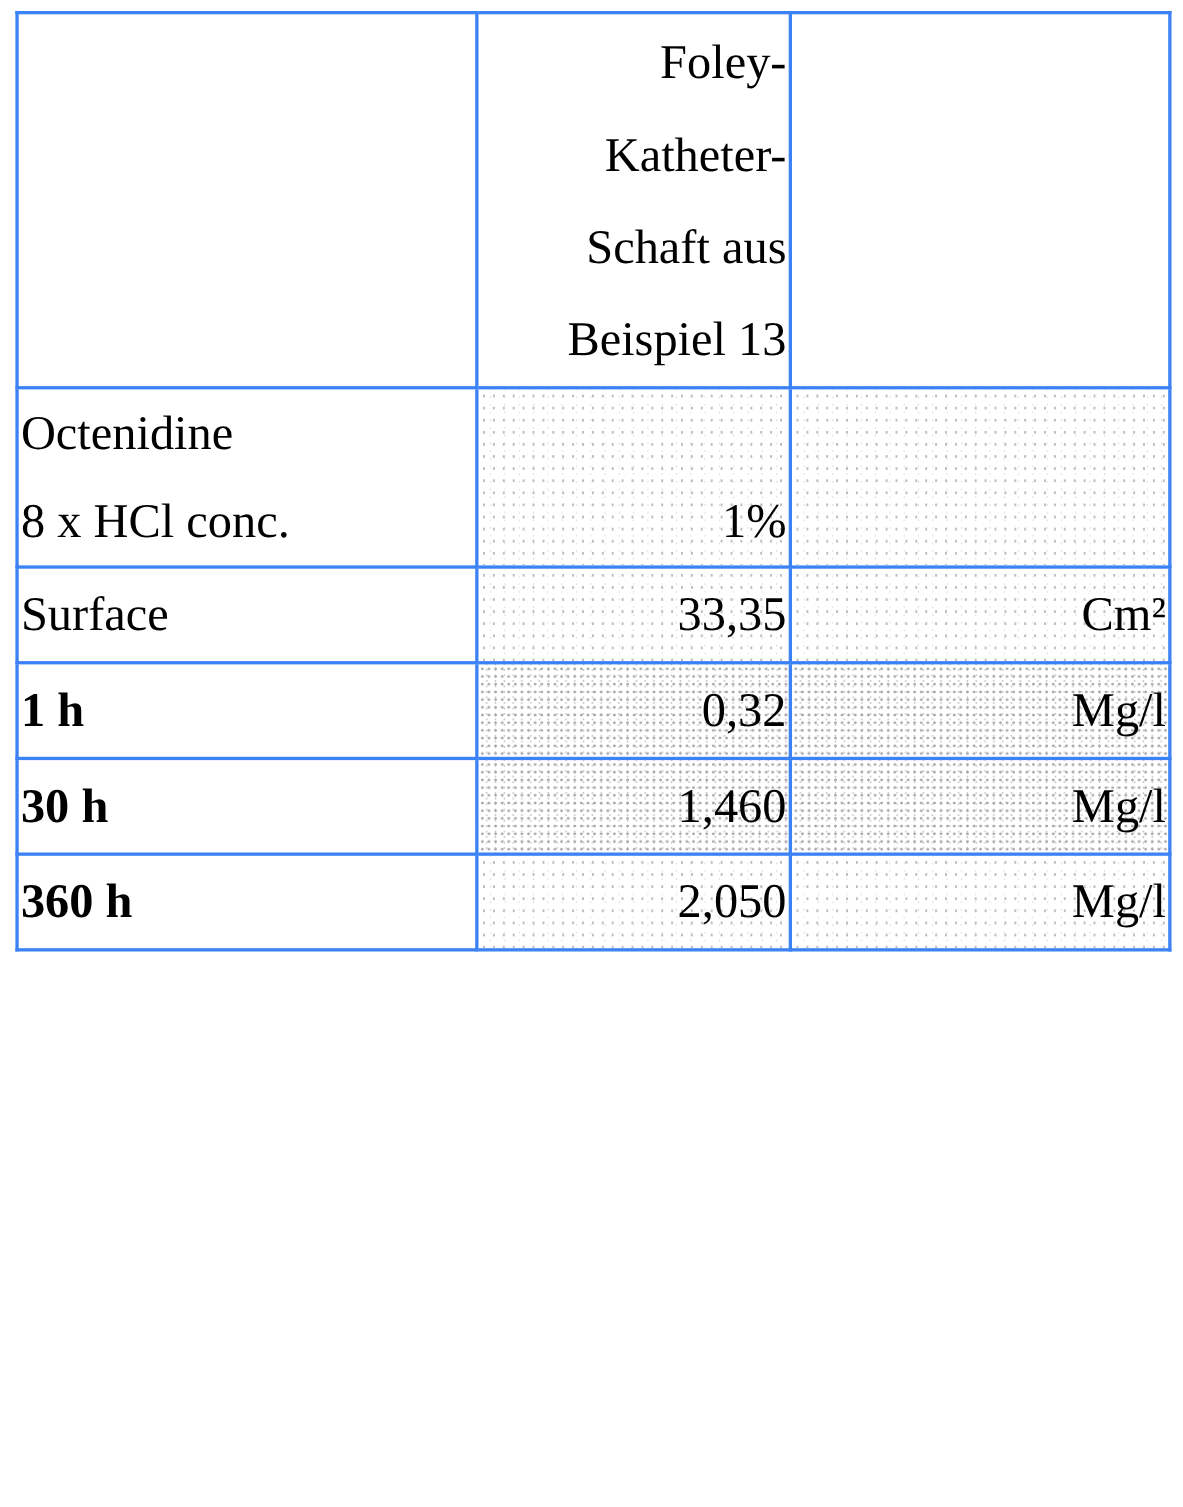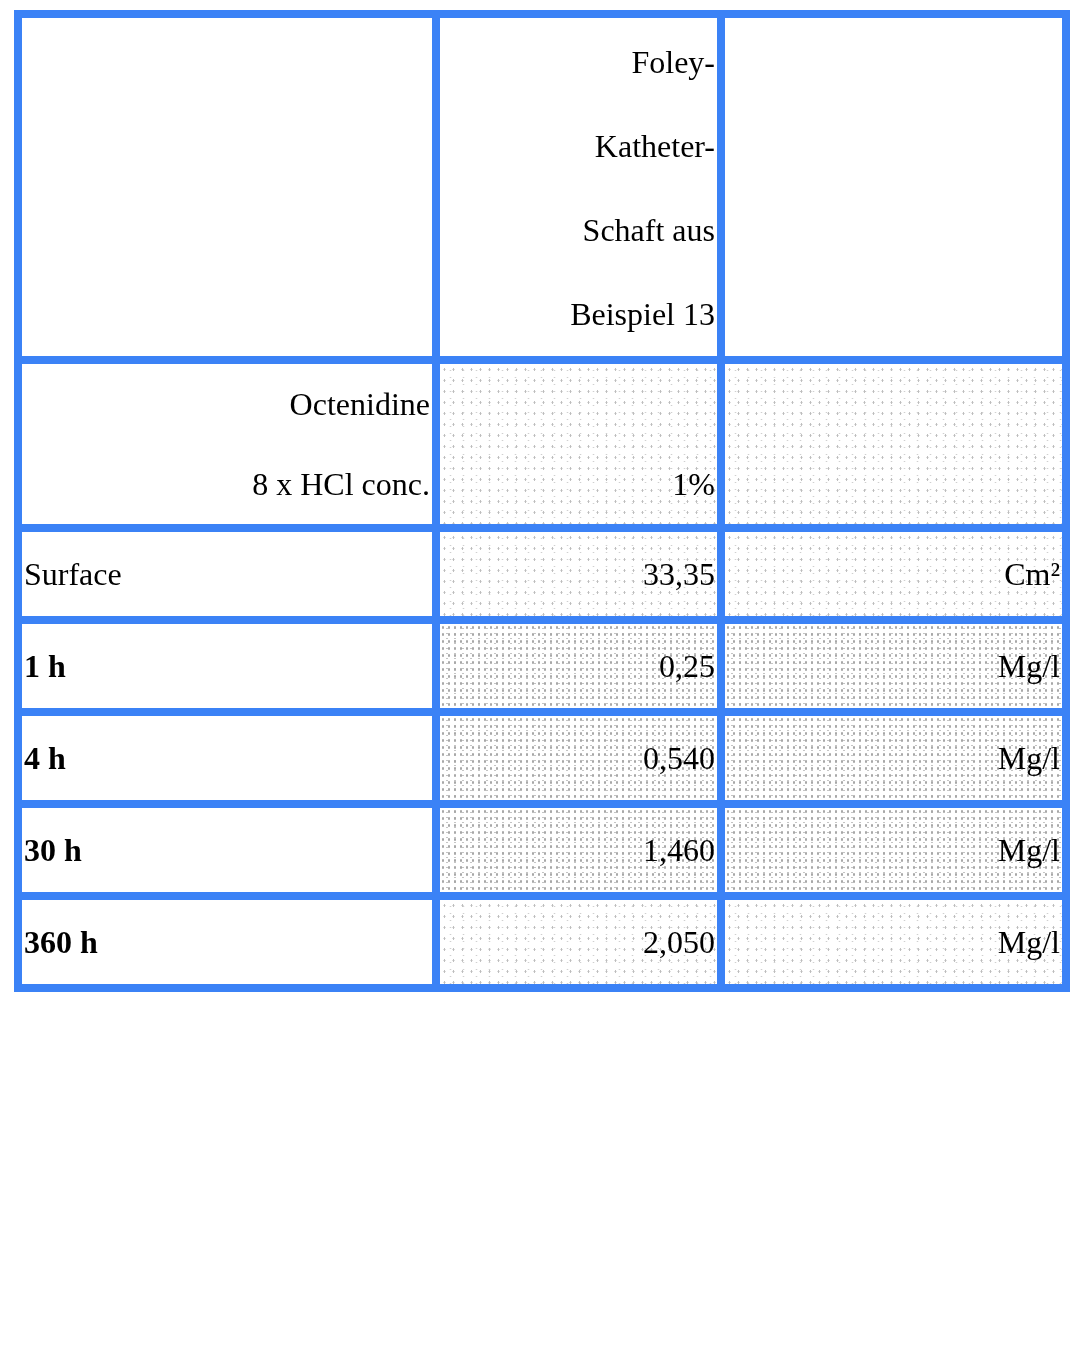--- a/index.html
+++ b/index.html
@@ -4,38 +4,38 @@
   <style>
     html, body { margin: 0; padding: 0; background: #ffffff; }
     body { width: 1075px; height: 1370px; position: relative; overflow: hidden;
            font-family: "Liberation Serif", "DejaVu Serif", serif; color: #000; }
     table.data-table {
       position: absolute; left: 14px; top: 10px;
       border-collapse: collapse; table-layout: fixed;
       width: 1048px;
     }
     table.data-table td {
-      border: 8px solid #3b82f6;
+      border: 3px solid #3b82f6;
       padding: 0 2px;
-      font-size: 32px;
+      font-size: 44px;
       line-height: 84px;
       vertical-align: middle;
       overflow: hidden;
       white-space: nowrap;
     }
     col.c1 { width: 418px; }
     col.c2 { width: 285px; }
     col.c3 { width: 345px; }
     td.label { text-align: left; }
     td.num { text-align: right; }
     td.unit { text-align: right; }
     td.bold { font-weight: bold; }
     tr.header td { height: 318px; vertical-align: top; line-height: 84px; }
     tr.header td.head-text { text-align: right; white-space: normal; padding-top: 2px; }
-    tr.tall td { height: 160px; vertical-align: bottom; line-height: 80px; text-align: right; }
+    tr.tall td { height: 160px; vertical-align: bottom; line-height: 80px; }
     tr.tall td.label { white-space: normal; }
     tr.row td { height: 78px; }
     .speckle {
       background-color: #ffffff;
       background-image:
         radial-gradient(#bdbdbd 0.8px, transparent 1.2px),
         radial-gradient(#d0d0d0 0.7px, transparent 1.1px);
       background-size: 9px 11px, 13px 7px;
       background-position: 0 0, 4px 3px;
     }
@@ -82,29 +82,24 @@
 
 
     <tr class="row">
       <td class="label">Surface</td>
       <td class="num speckle">33,35</td>
       <td class="unit speckle">Cm²</td>
     </tr>
 
     <tr class="row">
       <td class="label bold">1 h</td>
-      <td class="num speckle-dense">0,25</td>
+      <td class="num speckle-dense">0,32</td>
       <td class="unit speckle-dense">Mg/l</td>
     </tr>
 
-    <tr class="row">
-      <td class="label bold">4 h</td>
-      <td class="num speckle-dense">0,540</td>
-      <td class="unit speckle-dense">Mg/l</td>
-    </tr>
 
 
 
     <tr class="row">
       <td class="label bold">30 h</td>
       <td class="num speckle-dense">1,460</td>
       <td class="unit speckle-dense">Mg/l</td>
     </tr>
 
 

